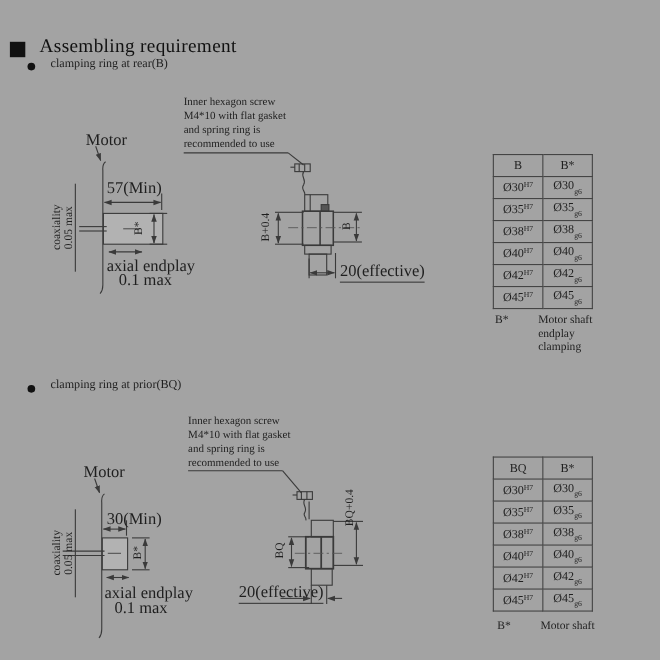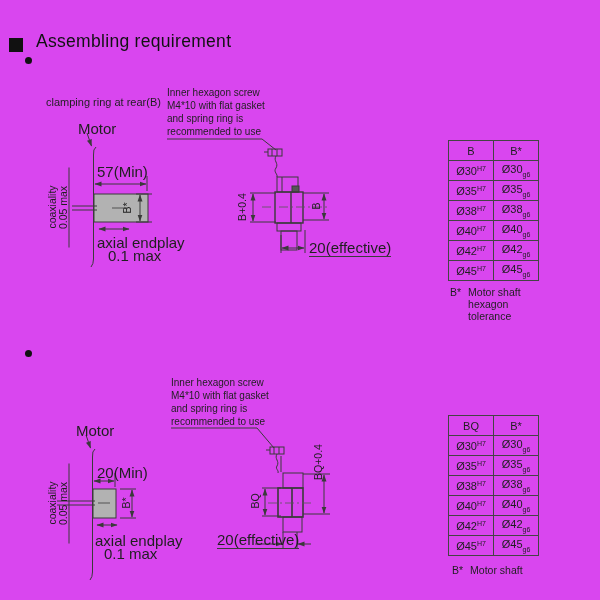--- a/index.html
+++ b/index.html
@@ -1,33 +1,33 @@
 <!DOCTYPE html>
 <html><head>
 <meta charset="utf-8">
 <style>
   html,body{margin:0;padding:0;background:#fff;}
-  .canvas{position:relative;width:600px;height:600px;background:#d946ef;
-          font-family:Liberation Sans, sans-serif;color:#1f1f1f;overflow:hidden;}
+  .canvas{position:relative;width:600px;height:600px;background:#a3a3a3;
+          font-family:Liberation Serif, serif;color:#1f1f1f;overflow:hidden;}
   svg.lines{position:absolute;left:0;top:0;pointer-events:none;}
   .t{position:absolute;white-space:nowrap;font-size:15px;color:#1f1f1f;}
   .title{font-size:17.5px;letter-spacing:.3px;color:#111;}
-  .sec{font-size:11px;margin-top:44px;}
+  .sec{font-size:11px;}
   .ann{font-size:10px;line-height:13px;}
   .rot{position:absolute;text-align:center;transform:rotate(-90deg);font-size:10.5px;white-space:nowrap;}
   .ul{border-bottom:1px solid #3a3a3a;}
   .sqbullet{position:absolute;width:14px;height:14px;background:#111;}
   .cbullet{position:absolute;width:7px;height:7px;border-radius:50%;background:#111;}
   table.spec{position:absolute;border-collapse:collapse;font-size:11px;color:#1f1f1f;}
   table.spec th,table.spec td{border:1px solid #444;width:40px;height:19px;
        text-align:center;vertical-align:middle;padding:0 2px;font-weight:normal;}
   table.spec sup{font-size:7px;vertical-align:4px;}
   table.spec sub{font-size:7px;vertical-align:-4px;}
   .note{position:absolute;display:flex;gap:7px;font-size:10.5px;line-height:12px;}
-  .note .lines div{text-align:left;}
+  .note .lines div{text-align:left;margin-left:20px;}
 </style>
 </head>
 <body>
 
 <div class="canvas">
 
   <svg class="lines" width="600" height="600" viewBox="0 0 600 600">
     <defs>
       <marker id="mE" markerWidth="8" markerHeight="6" refX="6.5" refY="3" orient="auto" markerUnits="userSpaceOnUse">
         <path d="M0,0.5 L7,3 L0,5.5 Z" fill="#3a3a3a"></path>
@@ -199,36 +199,37 @@
     <tr>
       <td><span>Ø45</span><sup>H7</sup></td>
       <td><span>Ø45</span><sub>g6</sub></td>
     </tr>
   </tbody>
     </table>
   <div class="note" style="left:450px;top:286px;">
     <span>B*</span>
     <span class="lines">
       <div>Motor shaft</div>
-      <div>hexagon</div>
-      <div>tolerance</div>
+      <div>endplay</div>
+      <div>clamping</div>
     </span>
   </div>
 
   <div class="cbullet" style="left:25px;top:350px;"></div>
+  <div class="t sec" style="left:46px;top:344px;">clamping ring at prior(BQ)</div>
 
   <div class="t ann" style="left:171px;top:376px;">
     <div>Inner hexagon screw</div>
     <div>M4*10 with flat gasket</div>
     <div>and spring ring is</div>
     <div>recommended to use</div>
   </div>
 
   <div class="t" style="left:76px;top:422px;">Motor</div>
-  <div class="t" style="left:97px;top:464px;">20(Min)</div>
+  <div class="t" style="left:97px;top:464px;">30(Min)</div>
   <div class="rot" style="left:12px;top:497px;width:80px;">coaxiality</div>
   <div class="rot ul" style="left:23px;top:497px;width:80px;">0.05 max</div>
   <div class="rot" style="left:111px;top:497px;width:30px;">B*</div>
   <div class="t" style="left:95px;top:532px;">axial endplay</div>
   <div class="t" style="left:104px;top:545px;">0.1 max</div>
   <div class="rot" style="left:240px;top:495px;width:30px;">BQ</div>
   <div class="rot" style="left:293px;top:456px;width:50px;">BQ+0.4</div>
   <div class="t ul" style="left:217px;top:531px;">20(effective)</div>
 
   <table class="spec" style="left:448px;top:415px;">

